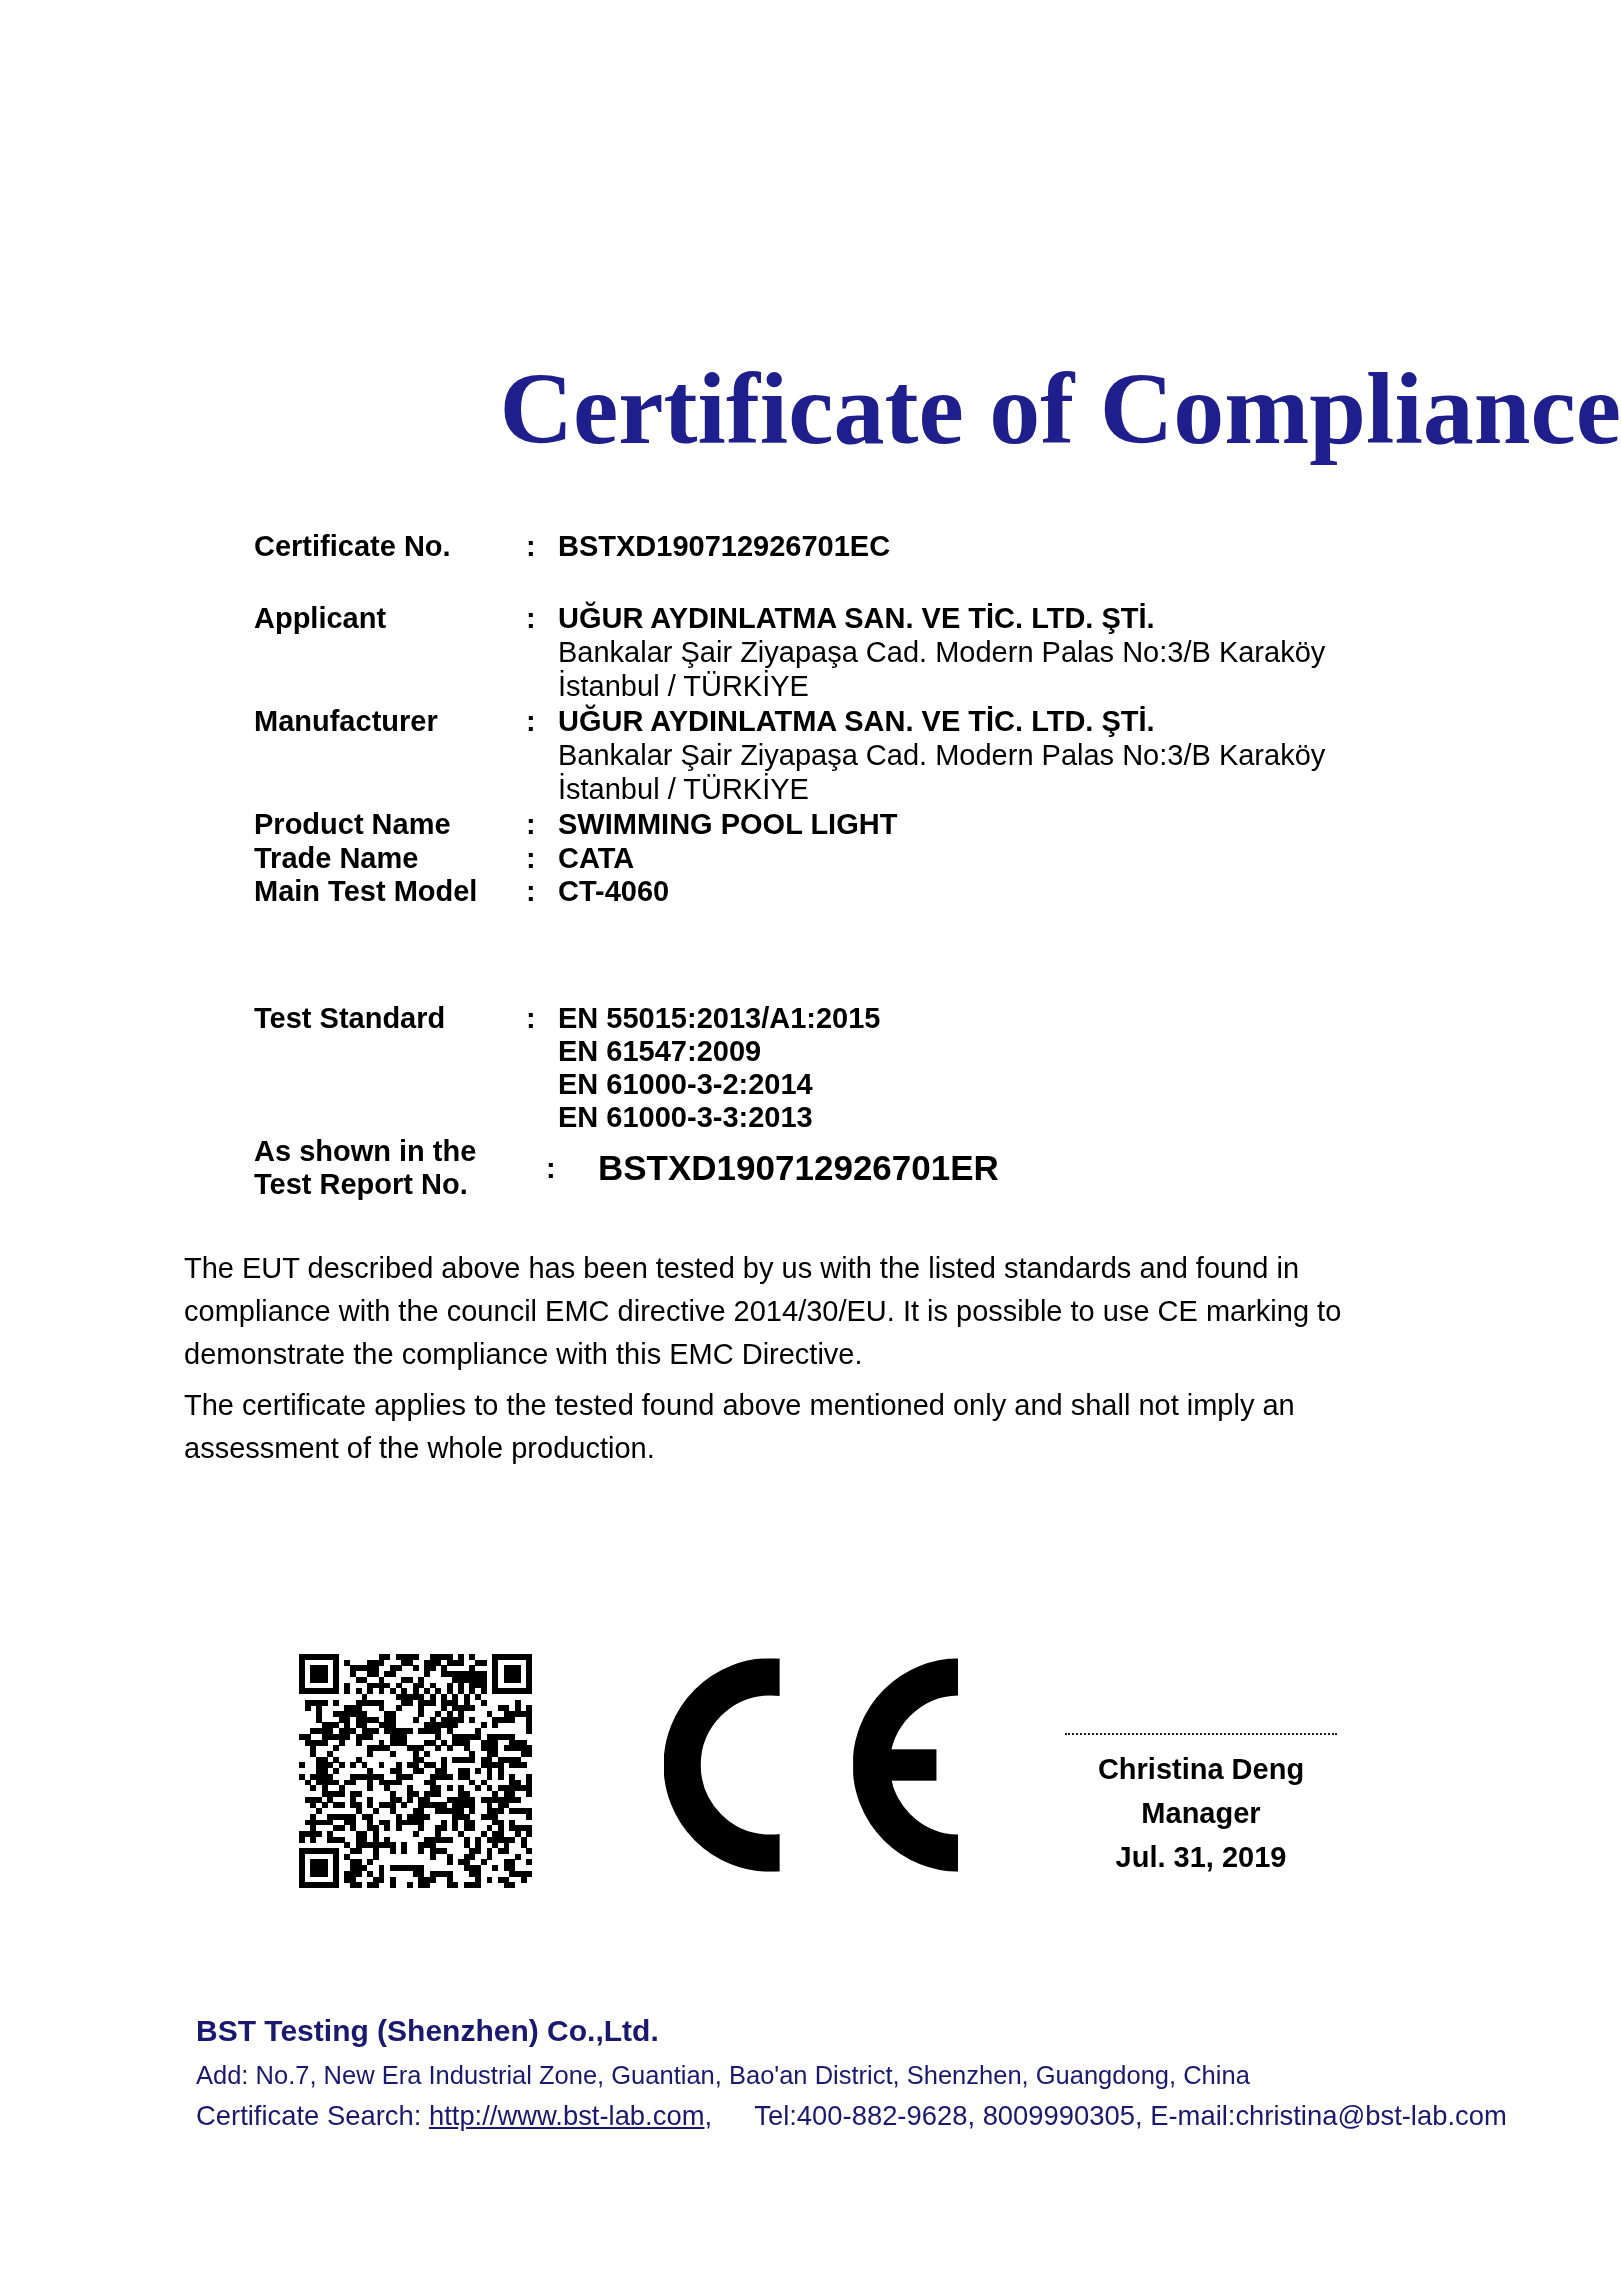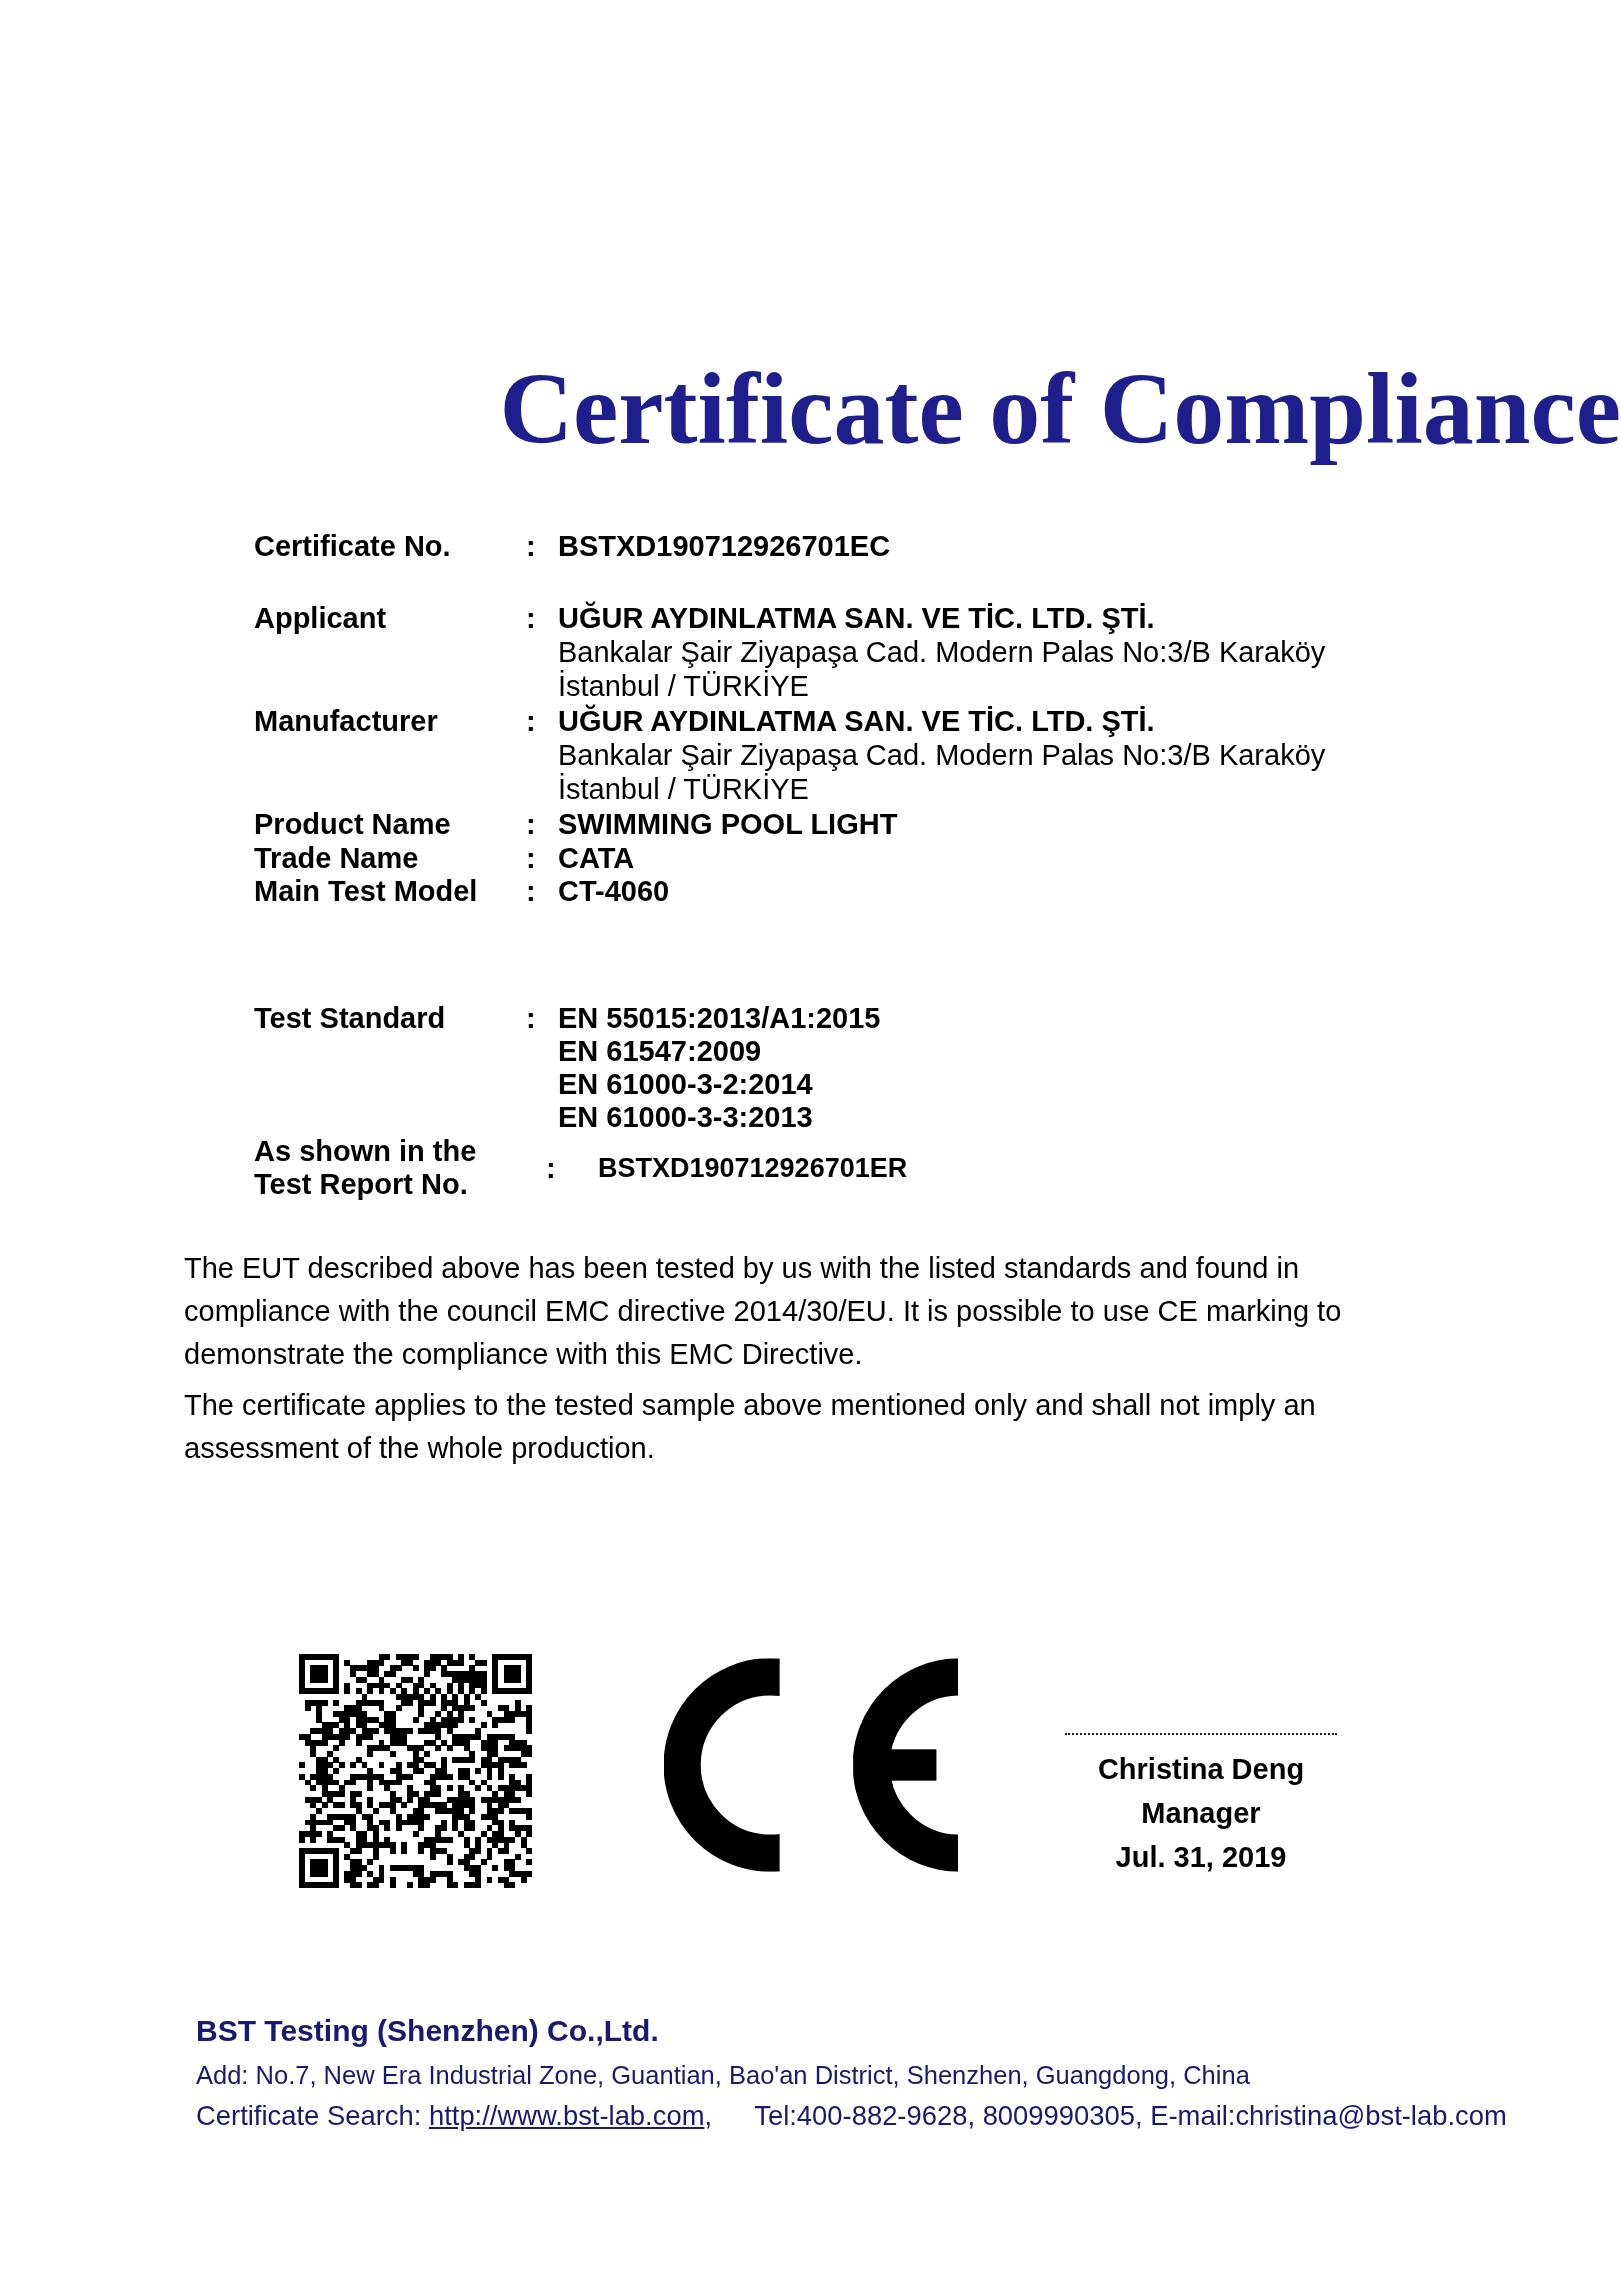--- a/index.html
+++ b/index.html
@@ -31,21 +31,21 @@
 
   .r-certno{top:529px;}
   .r-applicant{top:601px;}
   .r-manufacturer{top:704px;}
   .r-product{top:807px;}
   .r-trade{top:841px;}
   .r-model{top:874px;}
   .r-standard{top:1002px;}
   .r-report{top:1135px;}
   .r-report .lbl{line-height:33px;}
-  .r-report .val{font-size:27px;}
+  .r-report .val{font-size:35px;}
 
   .statement{
     position:absolute;left:176px;top:1239px;width:1274px;
     font-size:29px;line-height:43px;color:#000;
   }
   .statement p{margin:8px;}
 
   .qr{position:absolute;left:299px;top:1654px;width:233px;height:234px;}
   .qr svg{width:100%;height:100%;display:block;fill:#000;}
 
@@ -126,21 +126,21 @@
 
   <div class="row r-report center">
     <span class="lbl"><span>As shown in the</span><br>
       <span>Test Report No.</span></span>
     <span class="colon">:</span>
     <span class="val">BSTXD190712926701ER</span>
   </div>
 
   <div class="statement">
     <p>The EUT described above has been tested by us with the listed standards and found in compliance with the council EMC directive 2014/30/EU. It is possible to use CE marking to demonstrate the compliance with this EMC Directive.</p>
-    <p>The certificate applies to the tested sample above mentioned only and shall not imply an assessment of the whole production.</p>
+    <p>The certificate applies to the tested found above mentioned only and shall not imply an assessment of the whole production.</p>
   </div>
 
   <div class="qr">
     <svg id="qr-svg" viewBox="0 0 41 41" preserveAspectRatio="none" shape-rendering="crispEdges" aria-hidden="true">
         <rect x="0" y="0" width="1.04" height="1.04"></rect>
         <rect x="1" y="0" width="1.04" height="1.04"></rect>
         <rect x="2" y="0" width="1.04" height="1.04"></rect>
         <rect x="3" y="0" width="1.04" height="1.04"></rect>
         <rect x="4" y="0" width="1.04" height="1.04"></rect>
         <rect x="5" y="0" width="1.04" height="1.04"></rect>

